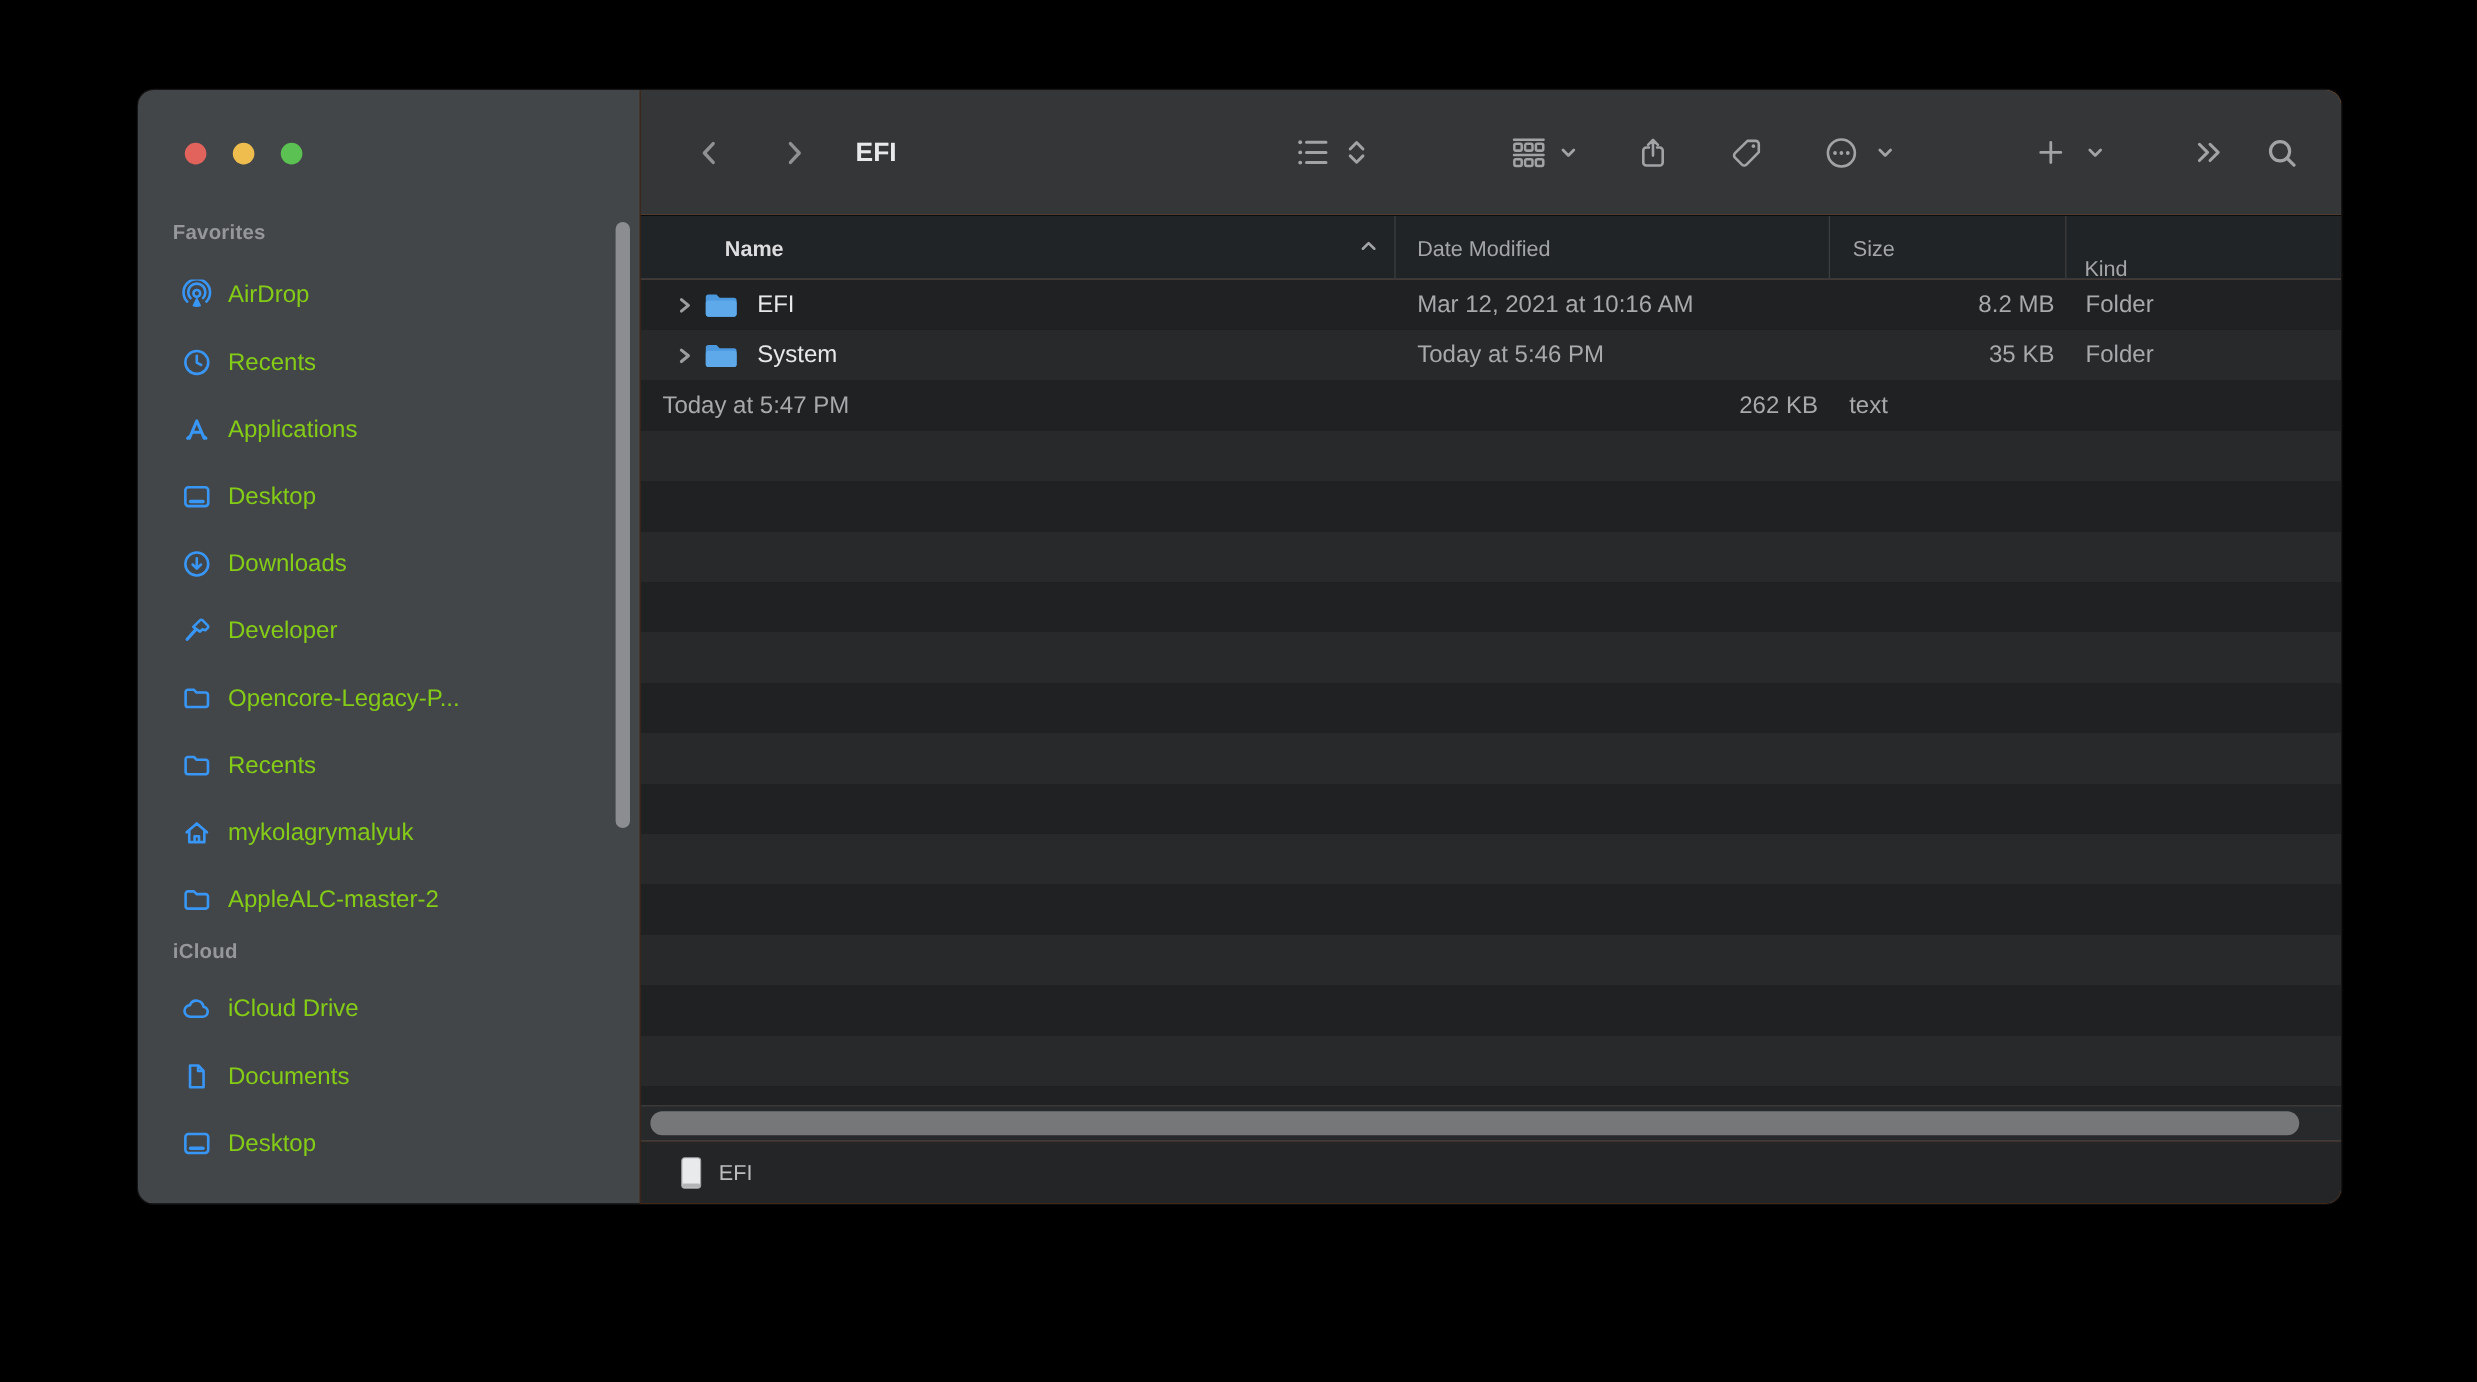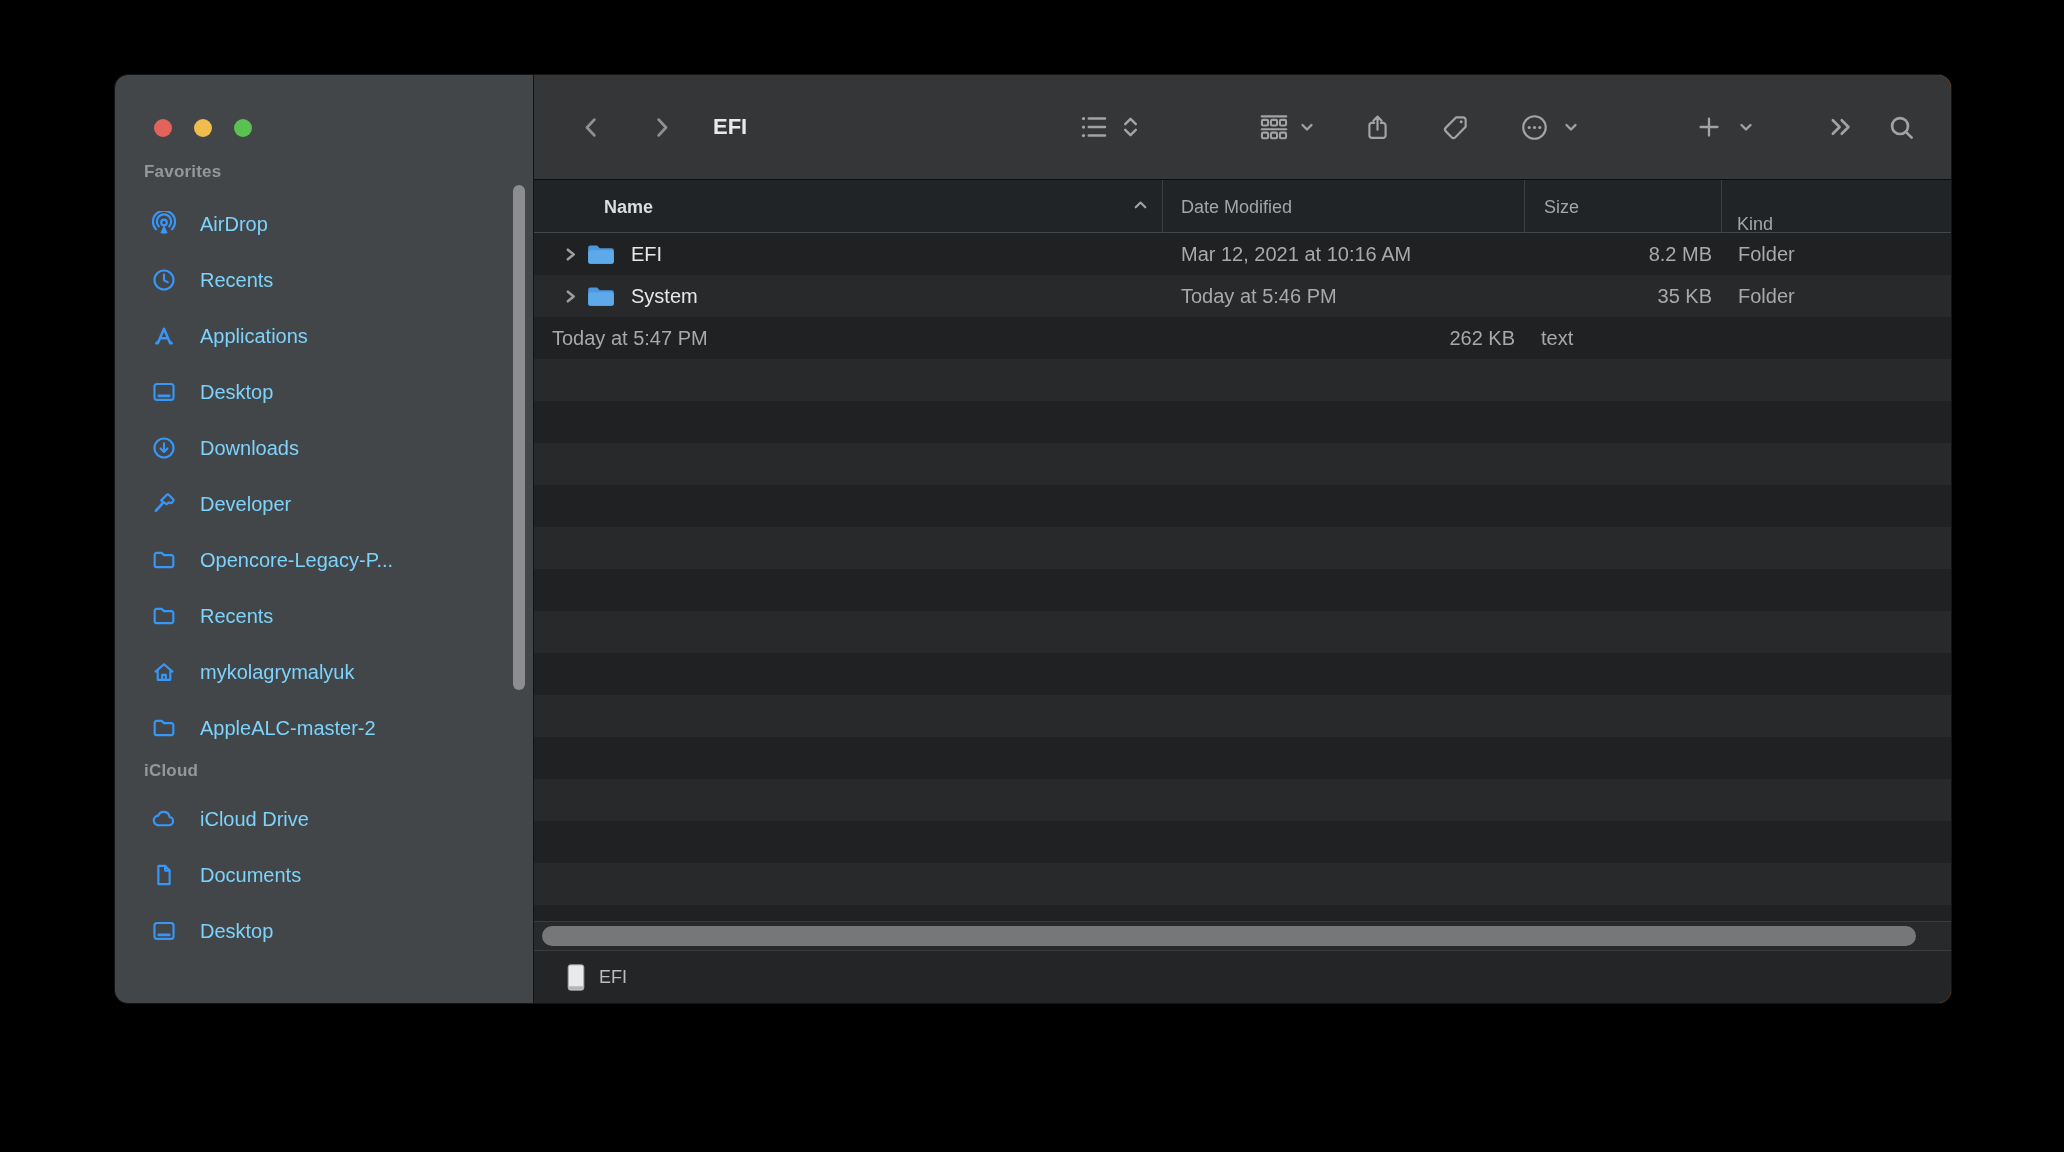--- a/index.html
+++ b/index.html
@@ -8,28 +8,28 @@
   .window { position:absolute; left:115px; top:75px; width:1836px; height:928px;
             border-radius:13px; overflow:hidden; display:flex;
             box-shadow:0 0 0 1px rgba(255,255,255,0.08), 0 30px 70px rgba(0,0,0,0.7); }
 
   
   .sidebar { position:relative; width:418px; flex:0 0 418px; background:#434649; height:100%; }
   .traffic { position:absolute; left:39px; top:44px; display:flex; gap:22px; }
   .tl { width:18px; height:18px; border-radius:50%; }
   .side-scroll { position:absolute; left:398px; top:110px; width:12px; height:505px;
                  border-radius:6px; background:#8b8d90; }
-  .side-content { padding-top:82px; }
+  .side-content { padding-top:104px; }
   .sec-head { height:30px; line-height:30px; padding-left:29px; font-size:17px; font-weight:700;
               color:#95979b; letter-spacing:.2px; }
   .side-items { display:flex; flex-direction:column; }
   .side-item { height:56px; display:flex; align-items:center; padding-left:36px; cursor:default; }
   .sicon { width:26px; height:26px; flex:0 0 26px; display:flex; align-items:center; justify-content:center; }
   .sicon svg { width:26px; height:26px; }
-  .slabel { margin-left:23px; font-size:20px; color:#7dd3fc; white-space:nowrap; }
+  .slabel { margin-left:13px; font-size:20px; color:#84cc16; white-space:nowrap; }
   .items-fav { margin-top:9px; }
   .sec-head-icloud { }
   .items-icloud { margin-top:5px; }
 
   
   .main { flex:1; display:flex; flex-direction:column; background:#f97316; border-left:1px solid #121314; }
   .toolbar { position:relative; height:104px; flex:0 0 104px; background:#343638; }
   .tbtn { position:absolute; top:0; height:104px; display:flex; align-items:center; justify-content:center; }
   .tbtn svg { display:block; }
   .hairline-dark { height:1px; background:#0b0c0d; }

